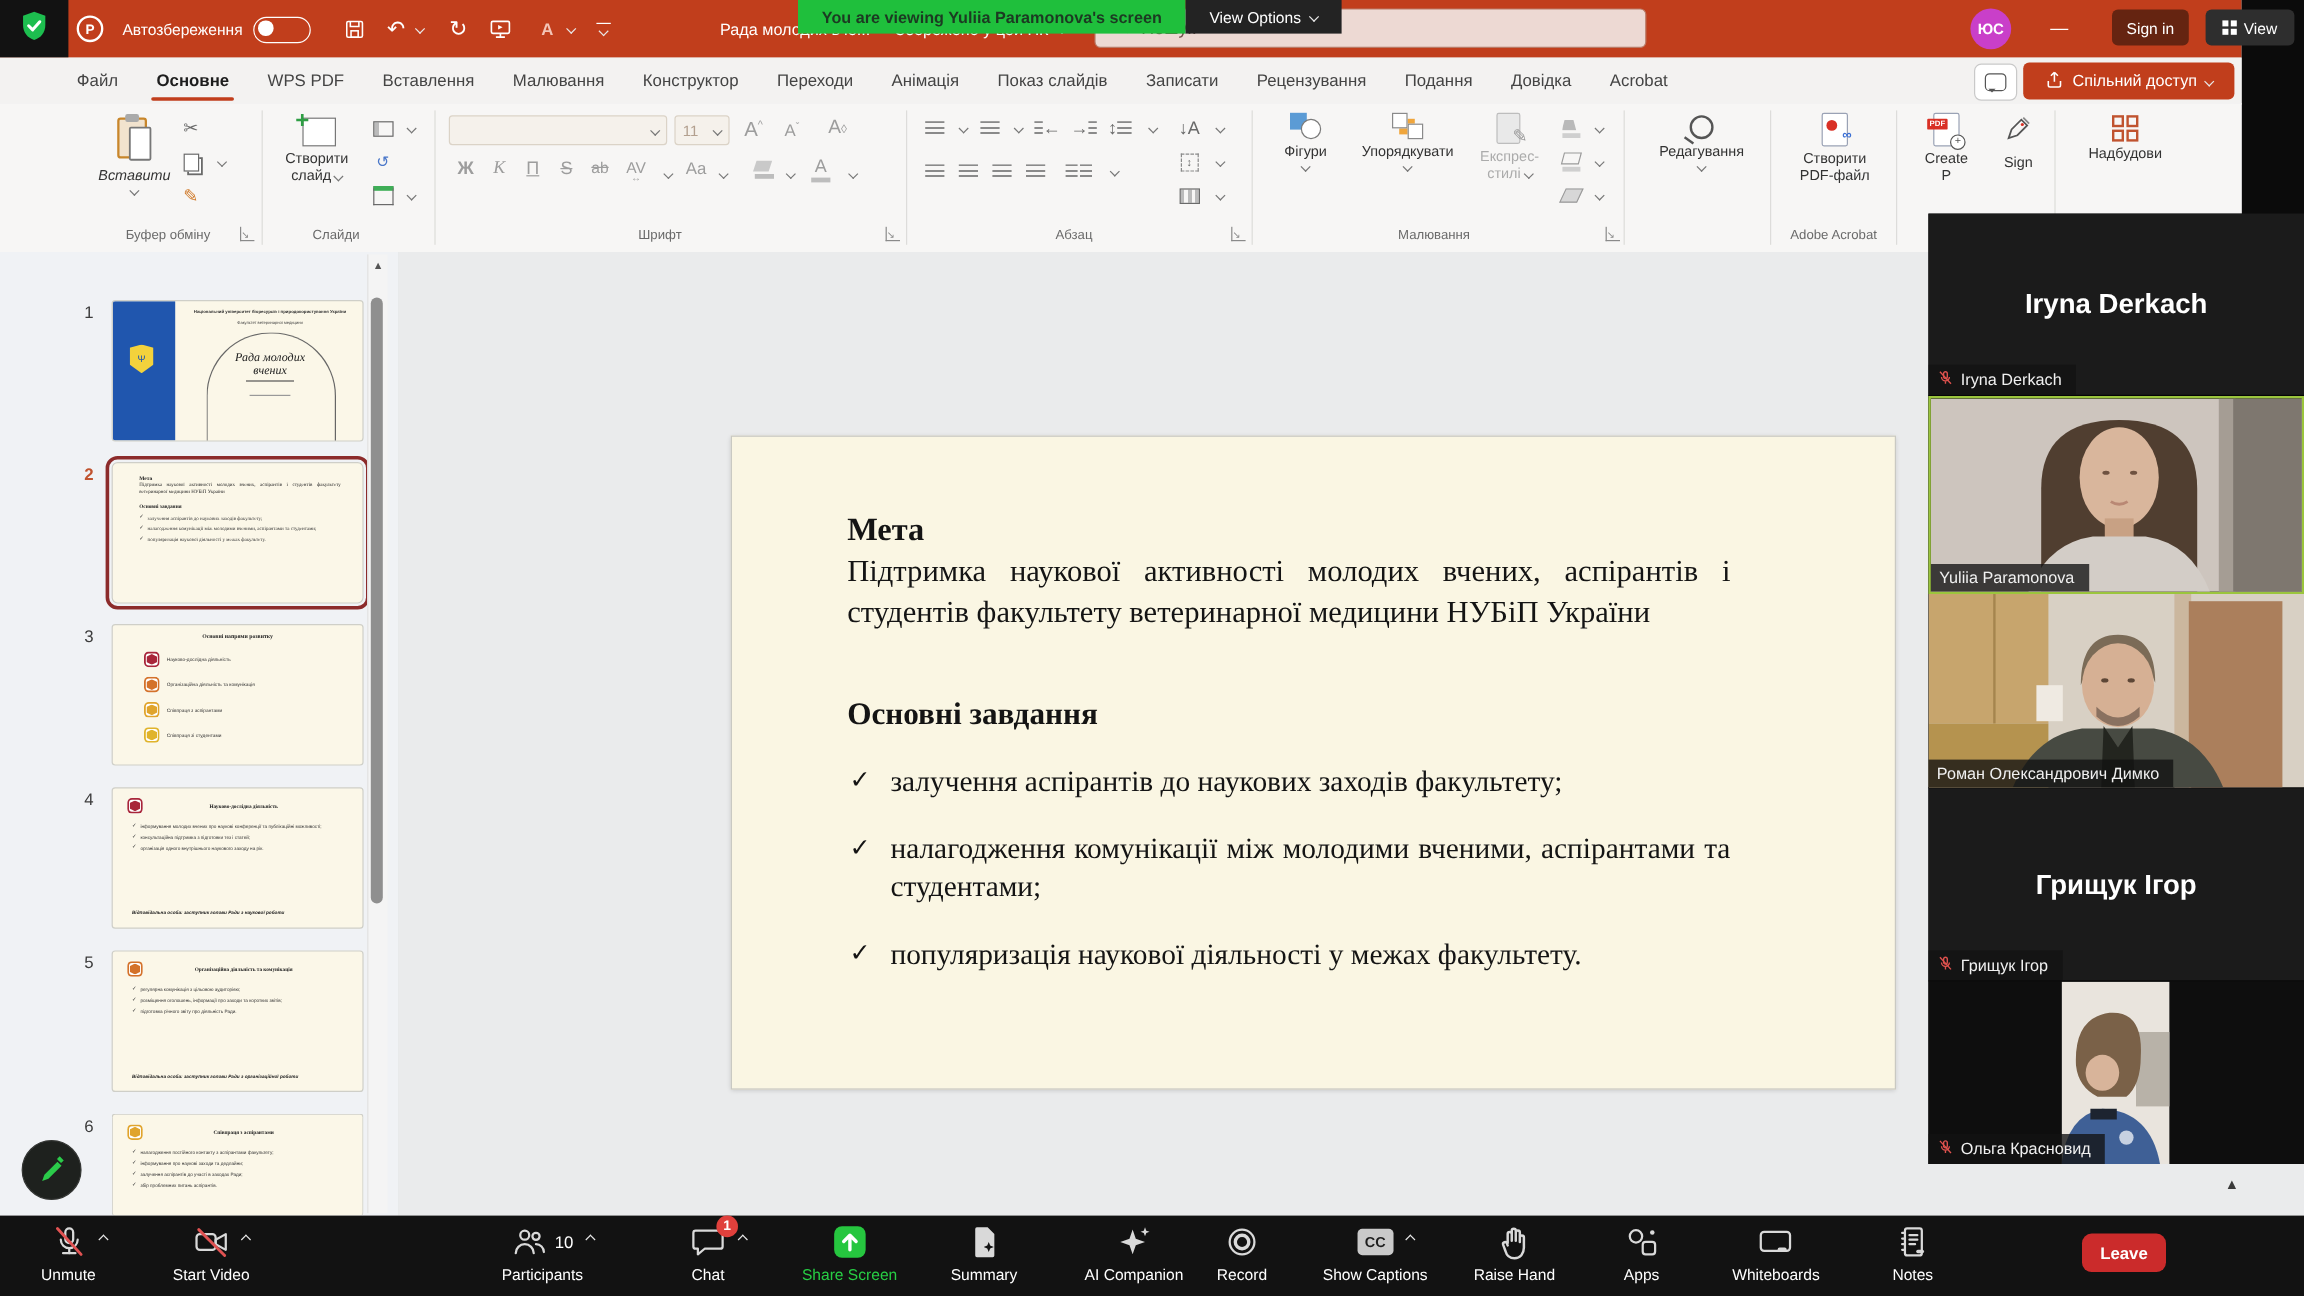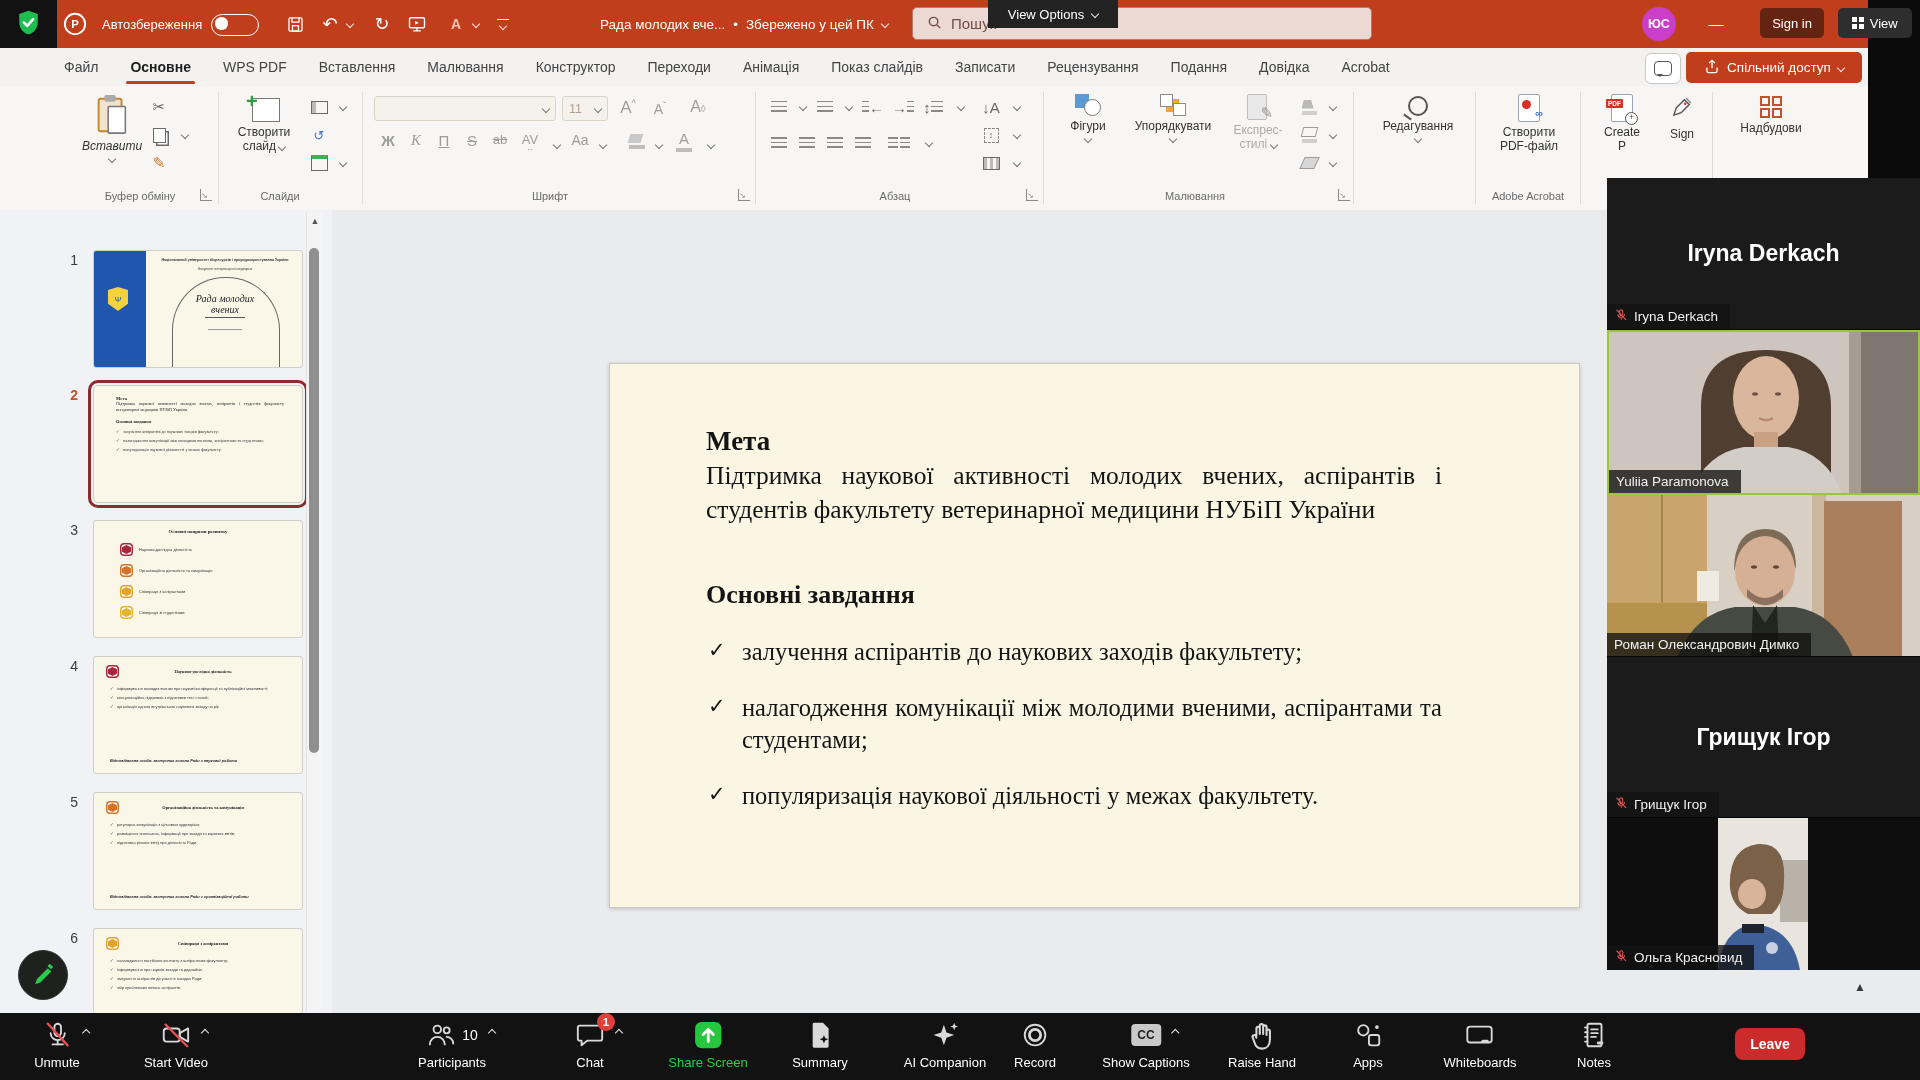--- a/index.html
+++ b/index.html
@@ -230,20 +230,21 @@
   <div class="abs viewbtn">
     <span class="grid-ic">
         <i></i>
         <i></i>
         <i></i>
         <i></i>
       </span>
     <span>View</span>
   </div>
 
+  <div class="abs banner">You are viewing Yuliia Paramonova's screen</div>
   <div class="abs viewopts">
     <span>View Options</span>
     <span class="cv w sm"></span>
   </div>
 
   <div class="abs tabsrow">
     <div class="tabs">
         <span class="rtab">Файл</span>
         <span class="rtab active">Основне</span>
         <span class="rtab">WPS PDF</span>

